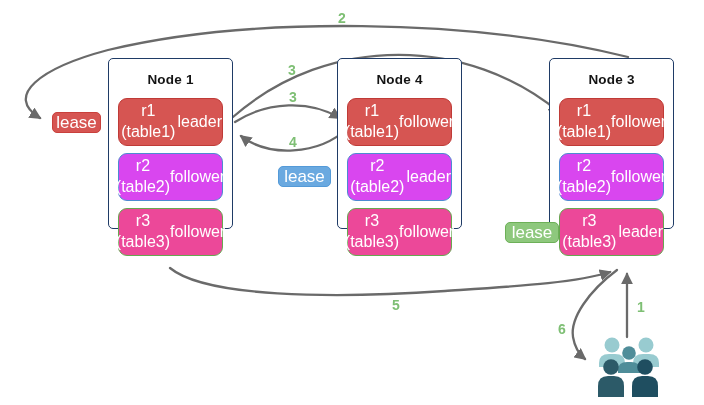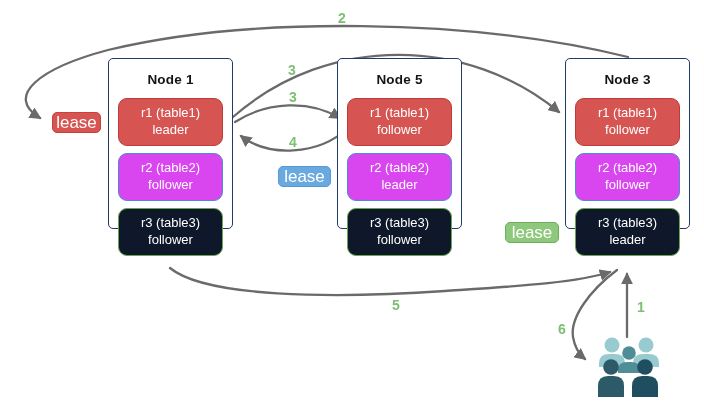--- a/index.html
+++ b/index.html
@@ -11,26 +11,26 @@
   .node{
     position:absolute;width:125px;height:171px;background:#ffffff;
     border:1.6px solid #1f3b66;border-radius:5px;box-sizing:border-box;
   }
   .node-title{
     text-align:center;margin-top:13px;font-size:13.5px;font-weight:bold;color:#141414;
     letter-spacing:.2px;
   }
   .replica{
     position:absolute;left:9px;width:105px;height:48px;border-radius:9px;
-    box-sizing:border-box;display:flex;flex-direction:column;align-items:center;
-    justify-content:center;color:#ffffff;font-size:13px;line-height:1.3;text-align:center;
+    box-sizing:border-box;display:flex;flex-direction:row;align-items:center;
+    justify-content:center;color:#ffffff;font-size:16px;line-height:1.3;text-align:center;
   }
   .replica.red{background:#d65552;border:1.6px solid #bf3b37;}
   .replica.blue{background:#d946ef;border:1.6px solid #4d8bd1;}
-  .replica.green{background:#0f172a;border:1.6px solid #67a751;}
+  .replica.green{background:#ec4899;border:1.6px solid #67a751;}
   .r1{top:39px;} .r2{top:94px;} .r3{top:149px;}
   .lease{
     position:absolute;height:21px;border-radius:5px;box-sizing:border-box;
     display:flex;align-items:center;justify-content:center;color:#ffffff;font-size:17px;
   }
   .lease.red{left:52px;top:112px;width:49px;background:#d65552;border:1.6px solid #c9403c;}
   .lease.blue{left:278px;top:166px;width:53px;background:#6aa9e0;border:1.6px solid #549ad8;}
   .lease.green{left:505px;top:222px;width:54px;background:#8ec87d;border:1.6px solid #6db058;}
   .step{
     position:absolute;color:#7ebf74;font-size:14px;font-weight:bold;
@@ -70,36 +70,36 @@
       <span>r2 (table2)</span>
       <span>follower</span>
     </div>
     <div class="replica green r3">
       <span>r3 (table3)</span>
       <span>follower</span>
     </div>
   </div>
 
   <div class="node" style="left:337px;top:58px;">
-    <div class="node-title">Node 5</div>
+    <div class="node-title">Node 4</div>
     <div class="replica red r1">
       <span>r1 (table1)</span>
       <span>follower</span>
     </div>
     <div class="replica blue r2">
       <span>r2 (table2)</span>
       <span>leader</span>
     </div>
     <div class="replica green r3">
       <span>r3 (table3)</span>
       <span>follower</span>
     </div>
   </div>
 
-  <div class="node" style="left:565px;top:58px;">
+  <div class="node" style="left:549px;top:58px;">
     <div class="node-title">Node 3</div>
     <div class="replica red r1">
       <span>r1 (table1)</span>
       <span>follower</span>
     </div>
     <div class="replica blue r2">
       <span>r2 (table2)</span>
       <span>follower</span>
     </div>
     <div class="replica green r3">

